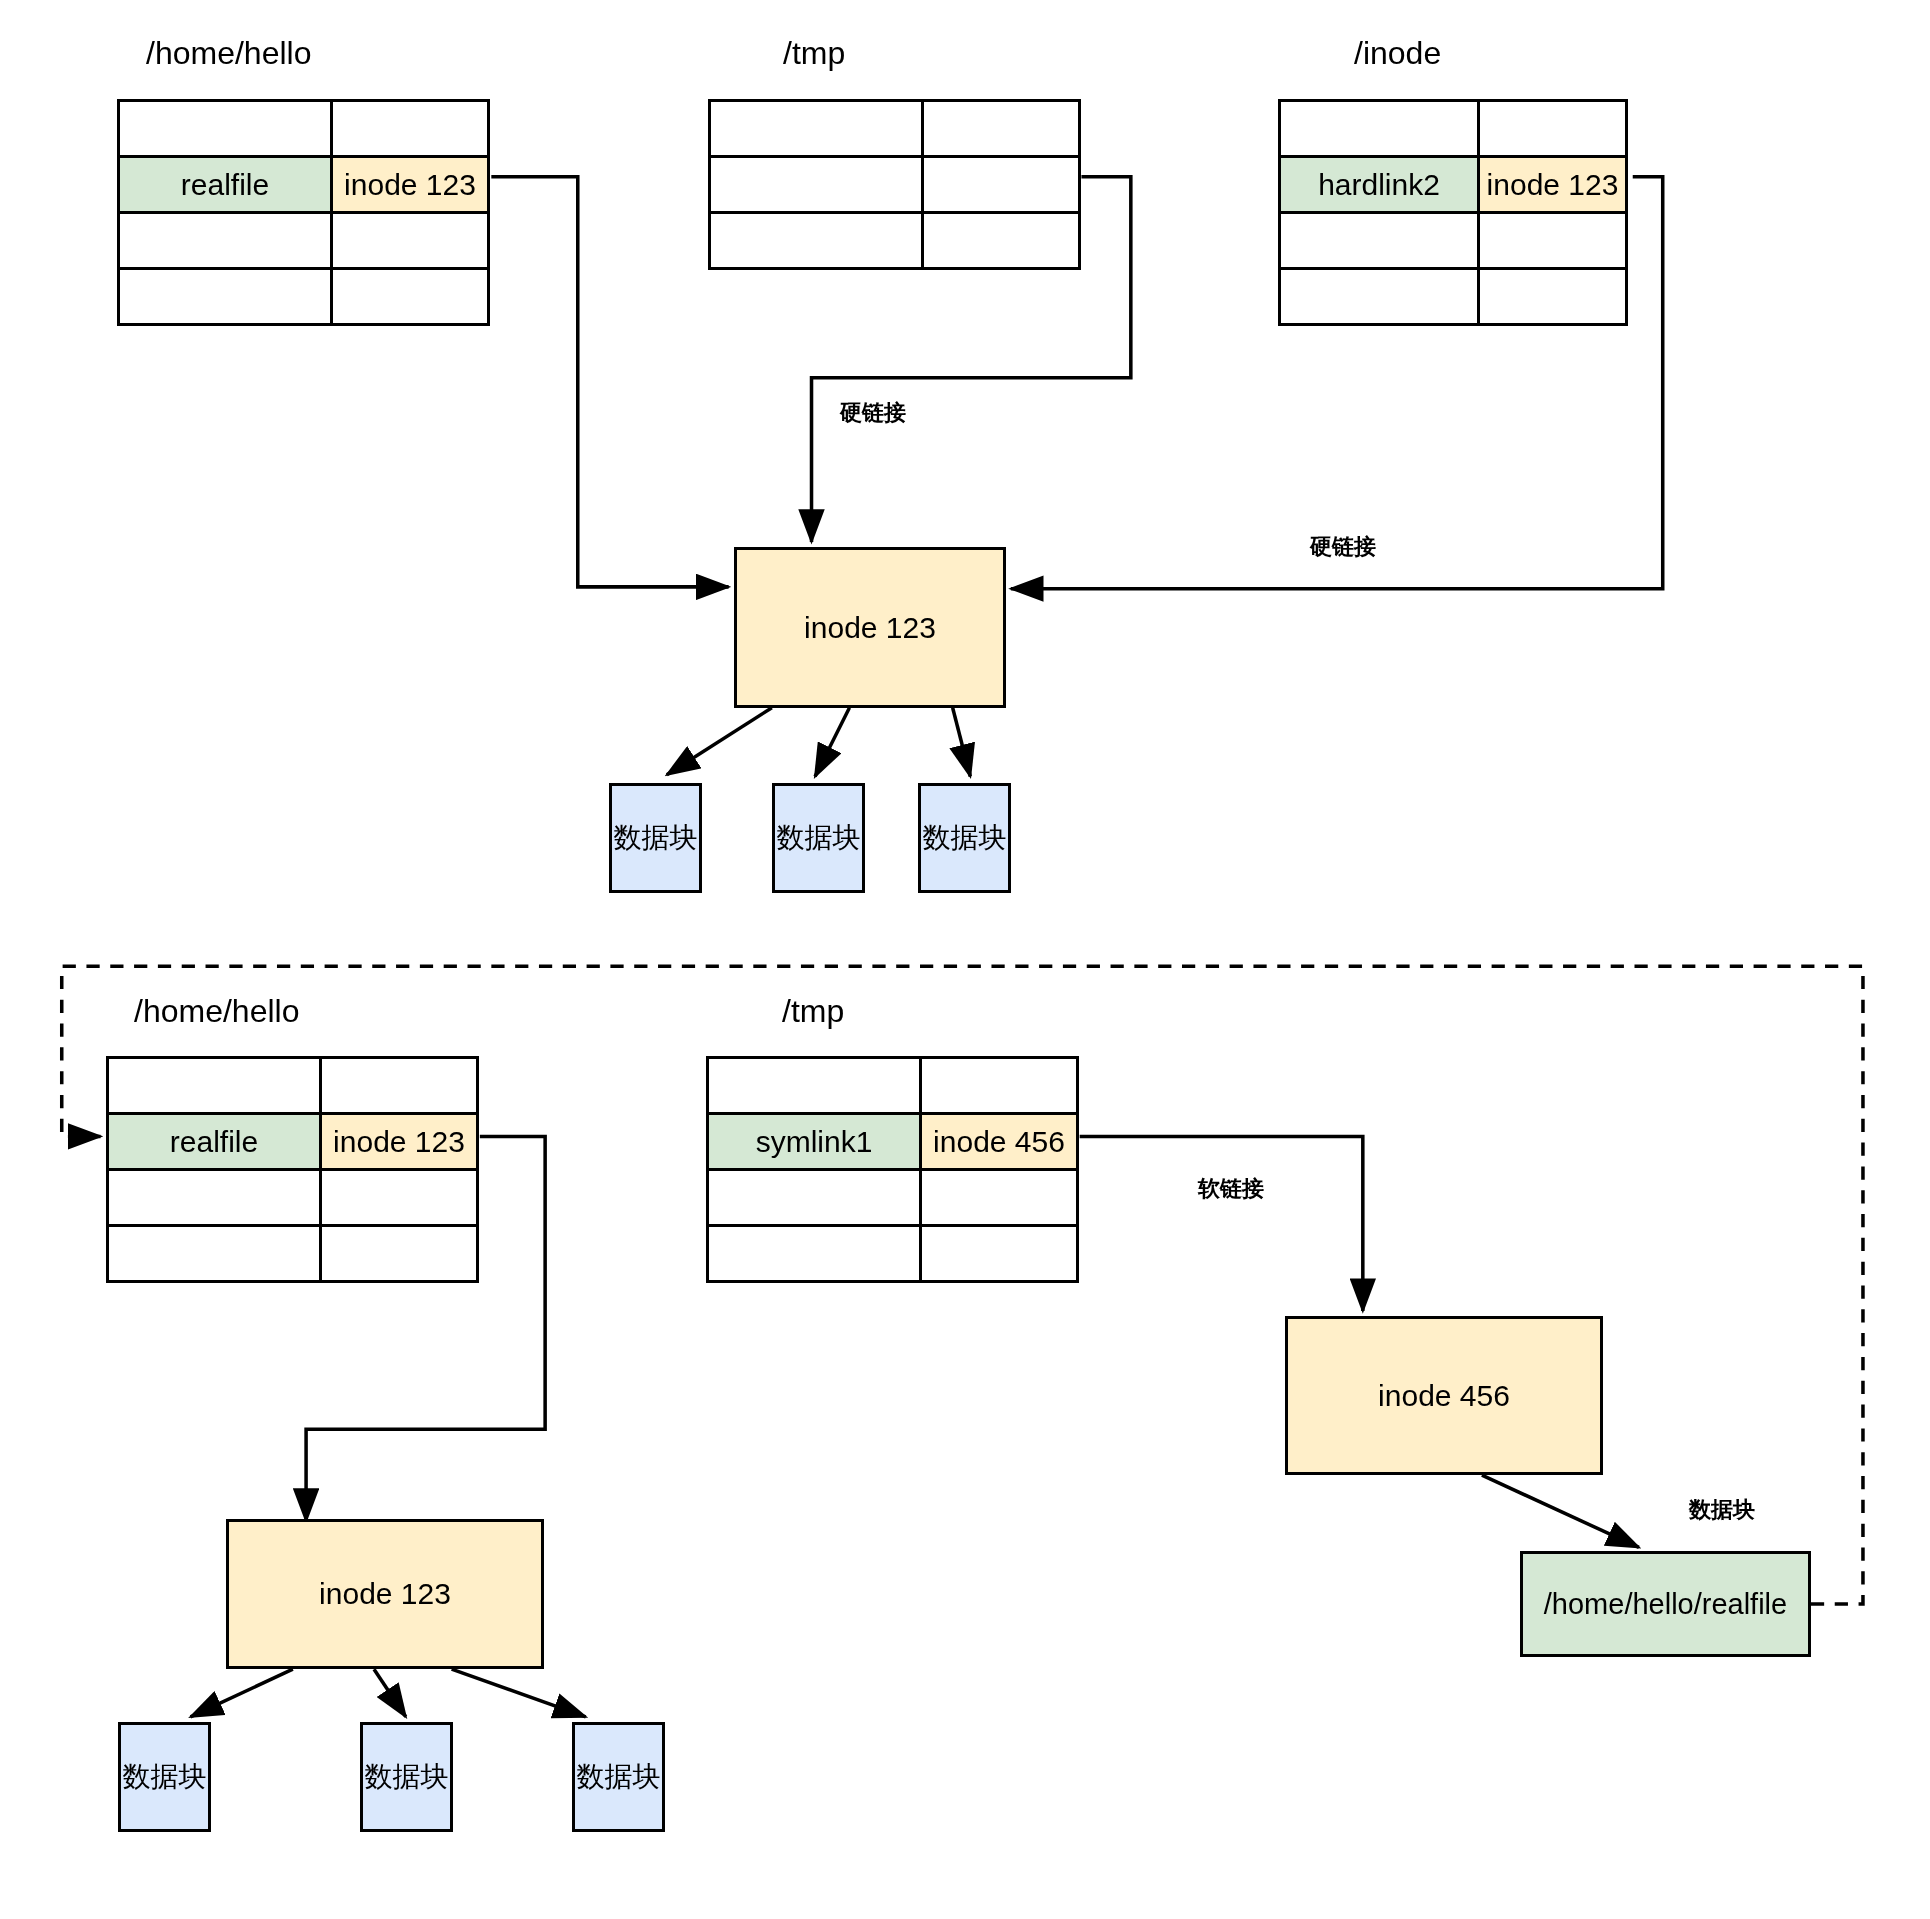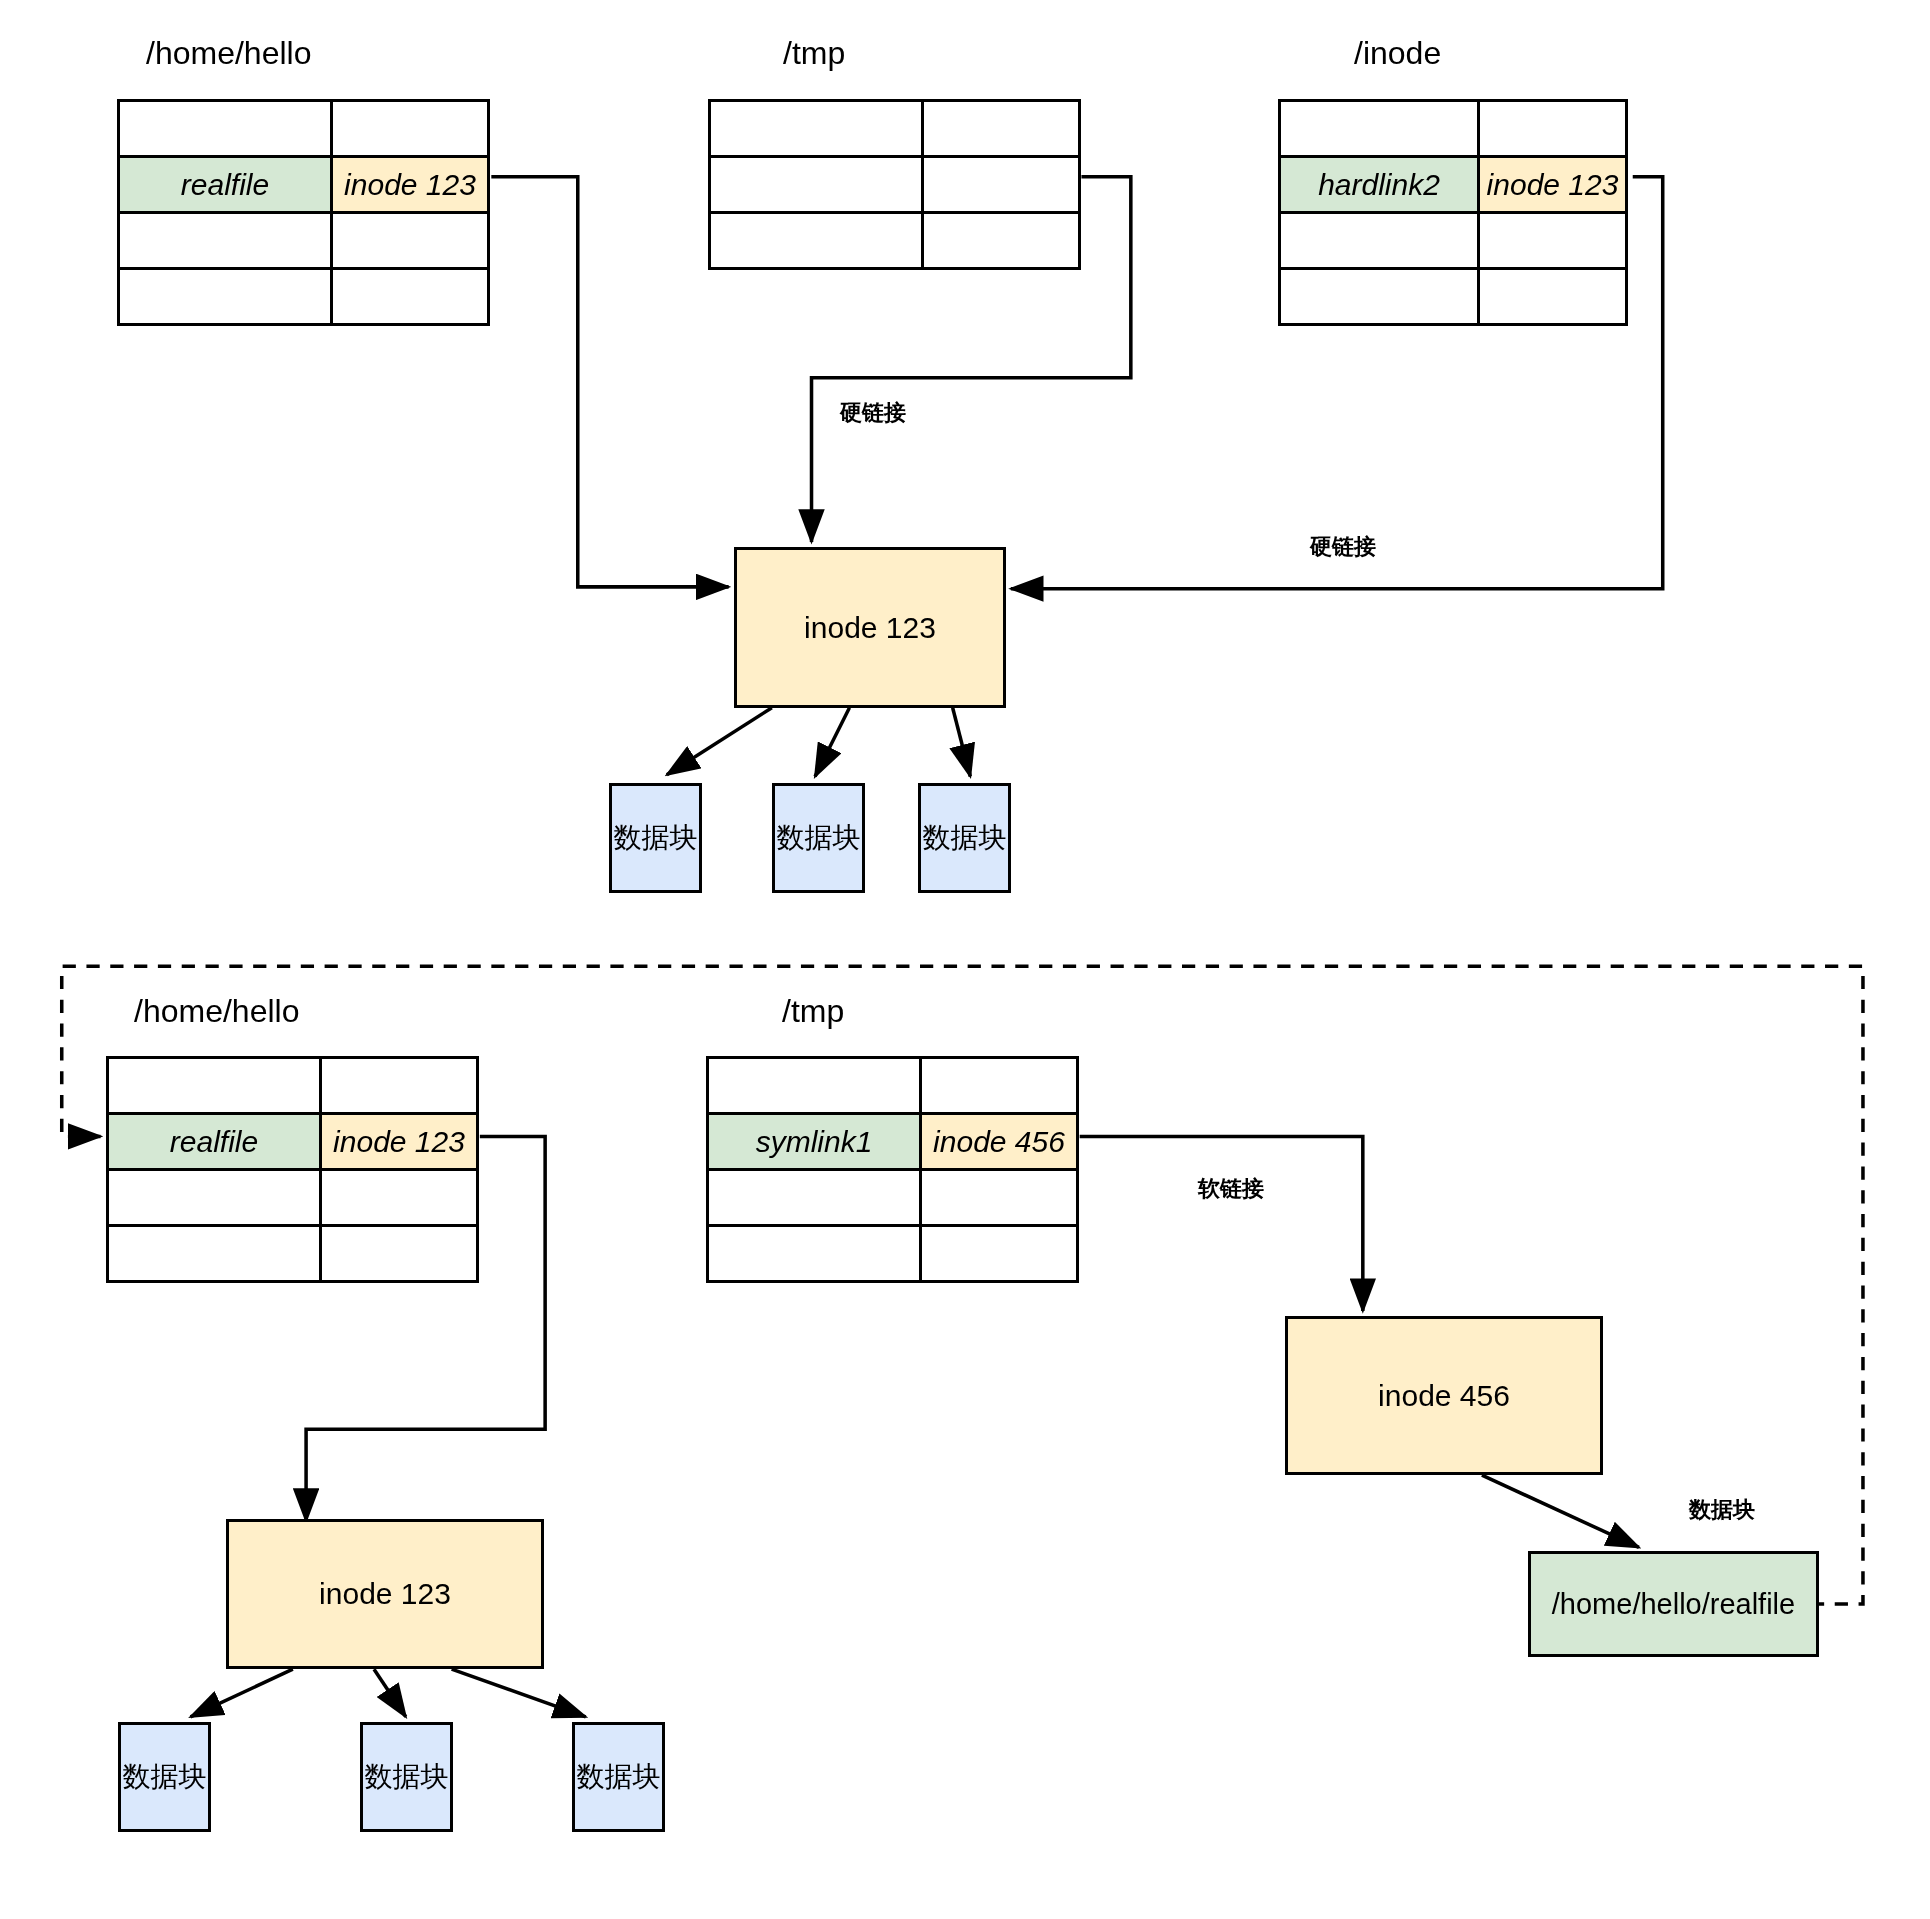--- a/index.html
+++ b/index.html
@@ -28,21 +28,20 @@
   }
   table.dir td{
     border:3.5px solid #000000;
     height:53px;
     padding:0;
     text-align:center;
     vertical-align:middle;
     font-size:30px;
     white-space:nowrap;
     overflow:hidden;
-    font-style:italic;
   }
   td.cell-green{background:#d5e8d4;}
   td.cell-yellow{background:#ffefc9;}
   .node{
     position:absolute;
     border:3.5px solid #000000;
     display:flex;
     align-items:center;
     justify-content:center;
     font-size:30px;
@@ -240,21 +239,21 @@
     </tr>
   </tbody>
     </table>
 
   <div class="lbl" style="left:1231px;top:1189px;">软链接</div>
 
   <div class="node yellow" style="left:1285px;top:1316px;width:318px;height:159px;">inode 456</div>
 
   <div class="lbl" style="left:1722px;top:1510px;">数据块</div>
 
-  <div class="node green" style="left:1520px;top:1551px;width:291px;height:106px;font-size:29px;margin-left:8px;">/home/hello/realfile</div>
+  <div class="node green" style="left:1520px;top:1551px;width:291px;height:106px;font-size:29px;">/home/hello/realfile</div>
 
   <div class="node yellow" style="left:226px;top:1519px;width:318px;height:150px;">inode 123</div>
 
   <div class="block" style="left:118px;top:1722px;">数据块</div>
   <div class="block" style="left:360px;top:1722px;">数据块</div>
   <div class="block" style="left:572px;top:1722px;">数据块</div>
 
 </div>
 
 

